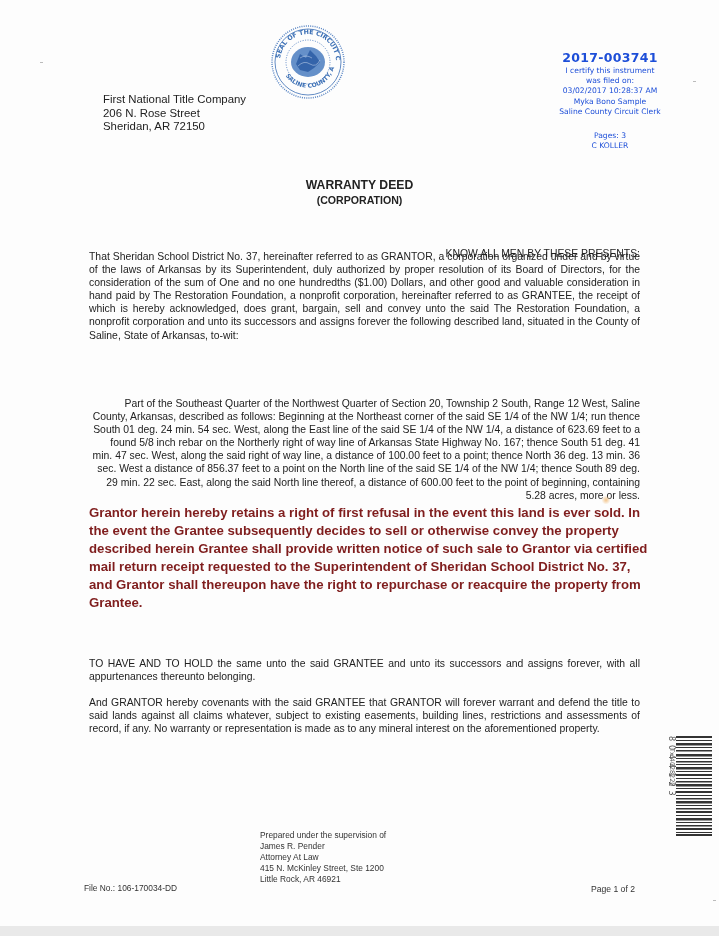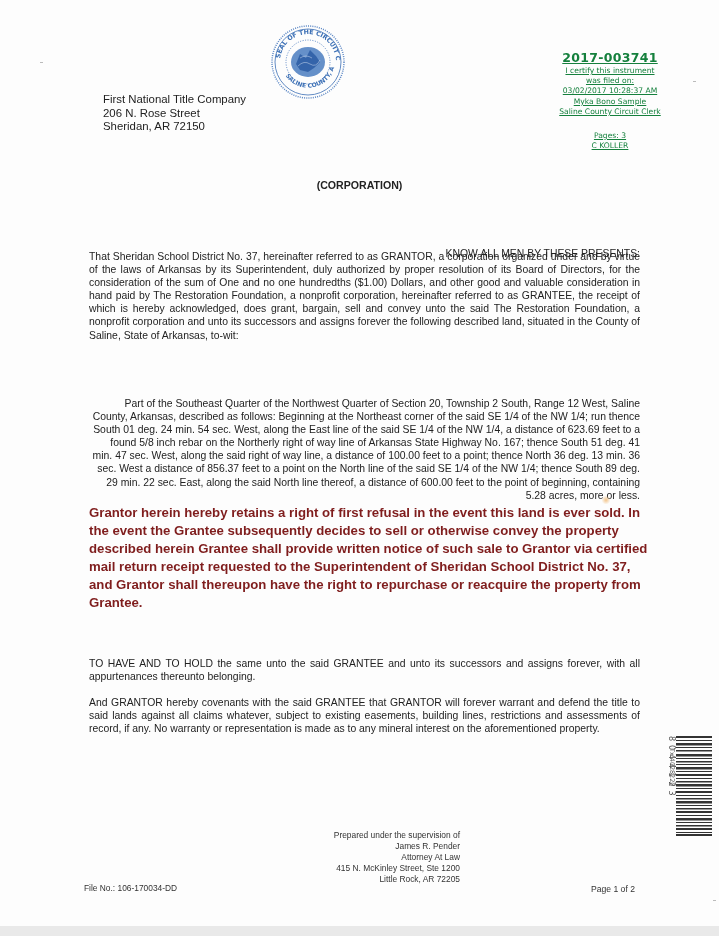--- a/index.html
+++ b/index.html
@@ -8,34 +8,34 @@
       font-family: "Liberation Sans", sans-serif; color: #222;
     }
     .page { position: absolute; left: 0; top: 0; width: 719px; height: 926px; background: #fdfdfd; }
     .bottom-strip { position: absolute; left: 0; top: 926px; width: 719px; height: 10px; background: #e9e9e9; }
 
     .seal { position: absolute; left: 270px; top: 24px; width: 76px; height: 76px; }
 
     .return-to { position: absolute; left: 89px; top: 93px; font-size: 11.4px; line-height: 13.5px; color: #222; }
     .return-to div { white-space: nowrap; padding-left: 14px; }
 
-    .stamp { position: absolute; left: 505px; top: 50px; width: 210px; text-align: center; font-family: "DejaVu Sans", sans-serif; color: #15803d; text-decoration: underline; }
+    .stamp { position: absolute; left: 505px; top: 50px; width: 210px; text-align: center; font-family: "DejaVu Sans", sans-serif; color: #1d4ed8; }
     .stamp .num { font-size: 12.5px; font-weight: bold; letter-spacing: 0.3px; line-height: 16px; }
     .stamp .small { font-size: 7.6px; line-height: 10.2px; }
     .stamp .gap { height: 14px; }
 
     .title-block { position: absolute; left: 0; width: 719px; top: 178px; text-align: center; }
     .title { font-size: 12.2px; font-weight: bold; line-height: 15px; }
     .subtitle { font-size: 10.6px; font-weight: bold; line-height: 14px; }
 
     .para { position: absolute; left: 89px; width: 551px; font-size: 10.4px; line-height: 13.1px; text-align: justify; color: #222; }
     .para.left { text-align: right; margin-top: 24px; }
     .bold-para { position: absolute; left: 89px; width: 560px; font-size: 13.2px; line-height: 18px; font-weight: bold; color: #7f1d1d; }
 
-    .prepared { position: absolute; left: 260px; top: 830px; width: 200px; text-align: right; font-size: 8.4px; line-height: 11px; color: #333; }
+    .prepared { position: absolute; left: 260px; top: 830px; width: 200px; text-align: left; font-size: 8.4px; line-height: 11px; color: #333; }
     .file-no { position: absolute; left: 84px; top: 883px; font-size: 8.4px; color: #333; }
     .page-no { position: absolute; left: 591px; top: 884px; font-size: 8.6px; color: #333; }
 
     .barcode { position: absolute; left: 676px; top: 736px; width: 36px; height: 100px; }
     .barcode-digits { position: absolute; left: 660px; top: 736px; width: 16px; height: 100px; font-family: "DejaVu Sans", sans-serif; font-size: 8px; color: #555; writing-mode: vertical-rl; letter-spacing: 4px; }
     .barcode-tx { position: absolute; left: 668px; top: 748px; font-family: "DejaVu Sans", sans-serif; font-size: 6.4px; color: #555; writing-mode: vertical-rl; }
 
     .smudge { position: absolute; left: 602px; top: 495px; width: 8px; height: 10px; background: radial-gradient(circle, #f2c48a 0%, rgba(242,196,138,0) 70%); }
     .mark { position: absolute; width: 3px; height: 1px; background: #bbb; }
   </style>
@@ -82,20 +82,21 @@
     <div class="small">was filed on:</div>
     <div class="small">03/02/2017 10:28:37 AM</div>
     <div class="small">Myka Bono Sample</div>
     <div class="small">Saline County Circuit Clerk</div>
     <div class="gap"></div>
     <div class="small">Pages: 3</div>
     <div class="small">C KOLLER</div>
   </div>
 
   <div class="title-block">
+    <div class="title">WARRANTY DEED</div>
     <div class="subtitle">(CORPORATION)</div>
   </div>
 
   <div class="para left" style="top:223px;">KNOW ALL MEN BY THESE PRESENTS:</div>
 
   <div class="para" style="top:250px;">That Sheridan School District No. 37, hereinafter referred to as GRANTOR, a corporation organized under and by virtue of the laws of Arkansas by its Superintendent, duly authorized by proper resolution of its Board of Directors, for the consideration of the sum of One and no one hundredths ($1.00) Dollars, and other good and valuable consideration in hand paid by The Restoration Foundation, a nonprofit corporation, hereinafter referred to as GRANTEE, the receipt of which is hereby acknowledged, does grant, bargain, sell and convey unto the said The Restoration Foundation, a nonprofit corporation and unto its successors and assigns forever the following described land, situated in the County of Saline, State of Arkansas, to-wit:</div>
 
   <div class="para left" style="top:373px;">Part of the Southeast Quarter of the Northwest Quarter of Section 20, Township 2 South, Range 12 West, Saline County, Arkansas, described as follows:  Beginning at the Northeast corner of the said SE 1/4 of the NW 1/4; run thence South 01 deg. 24 min. 54 sec. West, along the East line of the said SE 1/4 of the NW 1/4, a distance of 623.69 feet to a found 5/8 inch rebar on the Northerly right of way line of Arkansas State Highway No. 167; thence South 51 deg. 41 min. 47 sec. West, along the said right of way line, a distance of 100.00 feet to a point; thence North 36 deg. 13 min. 36 sec. West a distance of 856.37 feet to a point on the North line of the said SE 1/4 of the NW 1/4; thence South 89 deg. 29 min. 22 sec. East, along the said North line thereof, a distance of 600.00 feet to the point of beginning, containing 5.28 acres, more or less.</div>
 
   <div class="smudge"></div>
@@ -141,21 +142,21 @@
       <rect x="0" y="96" width="36" height="1"></rect>
       <rect x="0" y="98" width="36" height="2"></rect>
     </g>
   </svg>
 
   <div class="prepared">
     <div>Prepared under the supervision of</div>
     <div>James R. Pender</div>
     <div>Attorney At Law</div>
     <div>415 N. McKinley Street, Ste 1200</div>
-    <div>Little Rock, AR 72205</div>
+    <div>Little Rock, AR 46921</div>
   </div>
 
   <div class="file-no">File No.:  106-170034-DD</div>
   <div class="page-no">Page 1 of 2</div>
 
   <div class="mark" style="left:40px; top:62px;"></div>
   <div class="mark" style="left:693px; top:81px;"></div>
   <div class="mark" style="left:713px; top:900px;"></div>
 </div>
 <div class="bottom-strip"></div>

